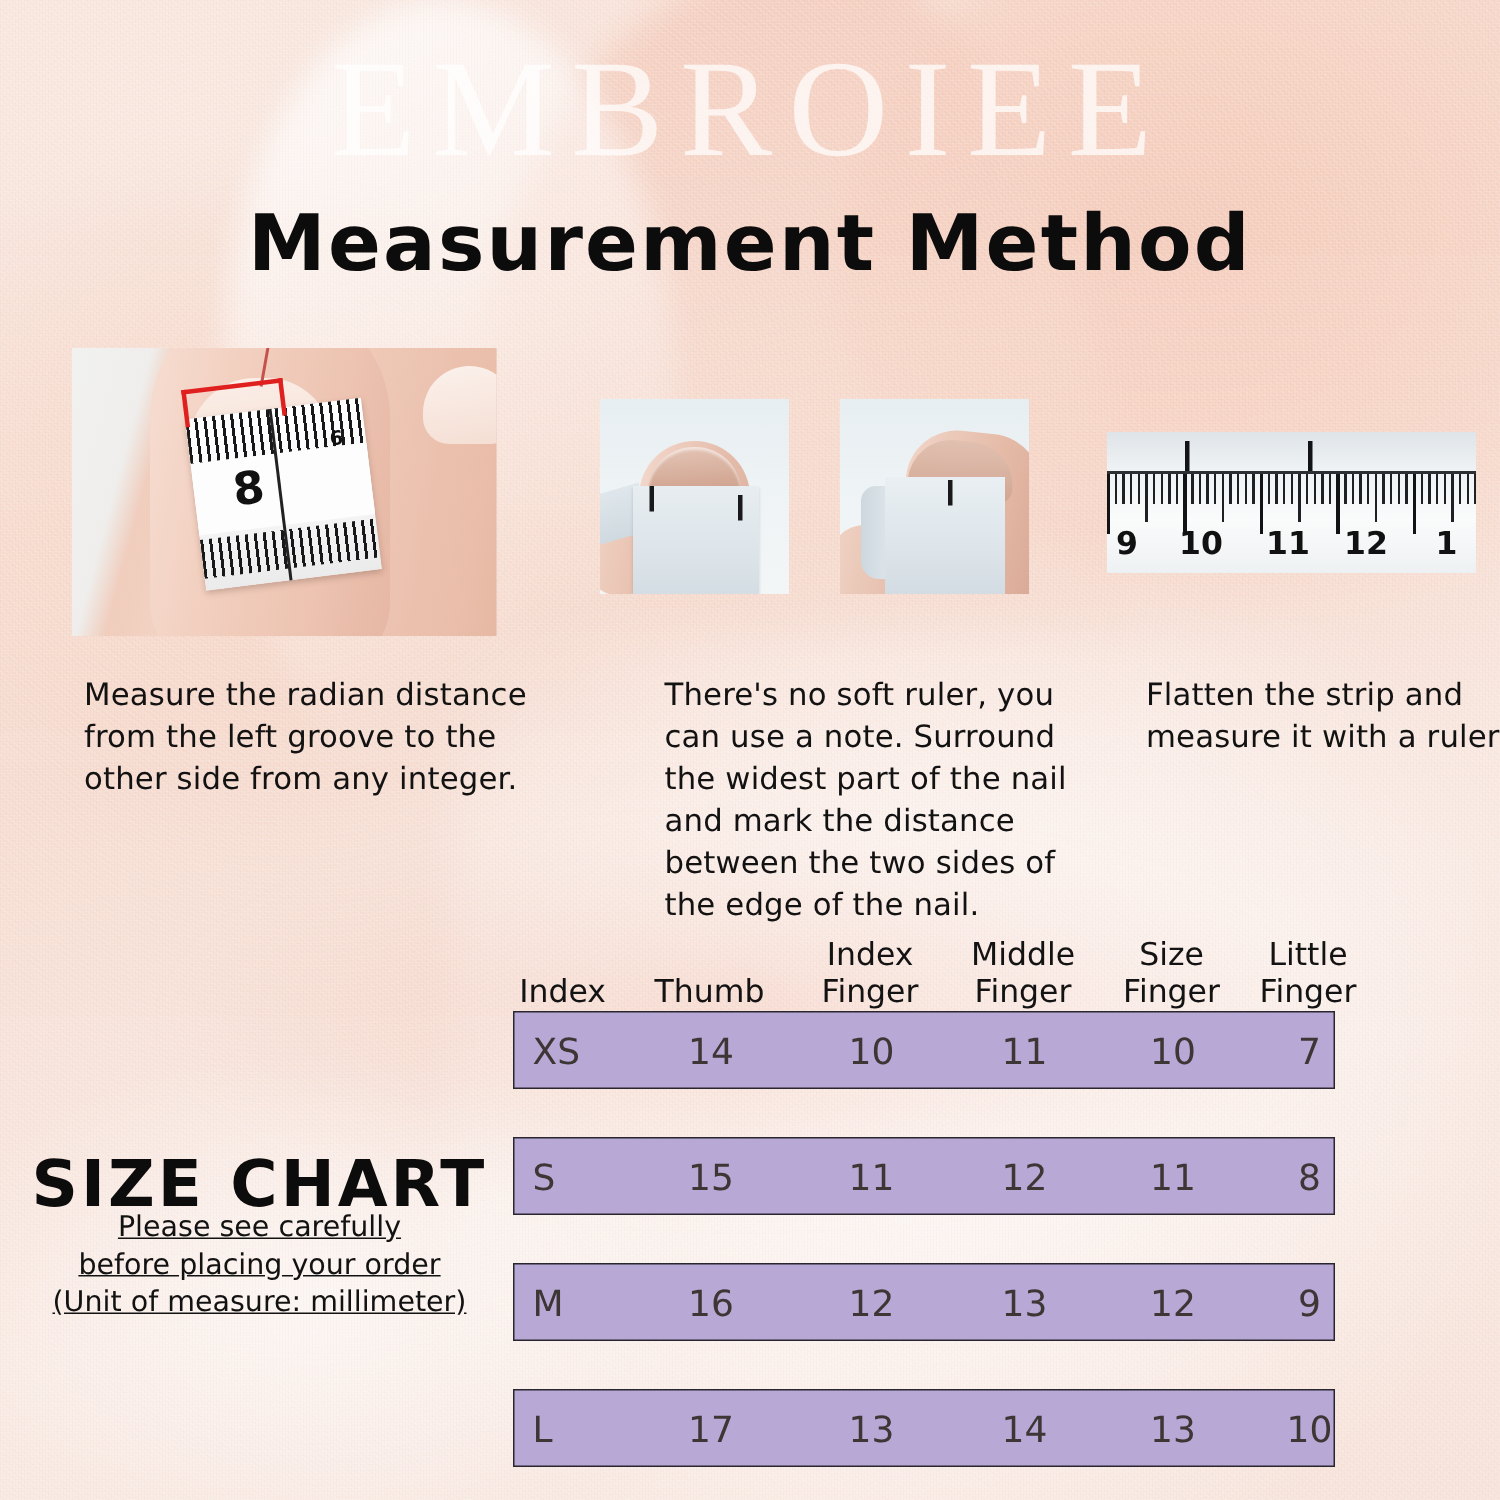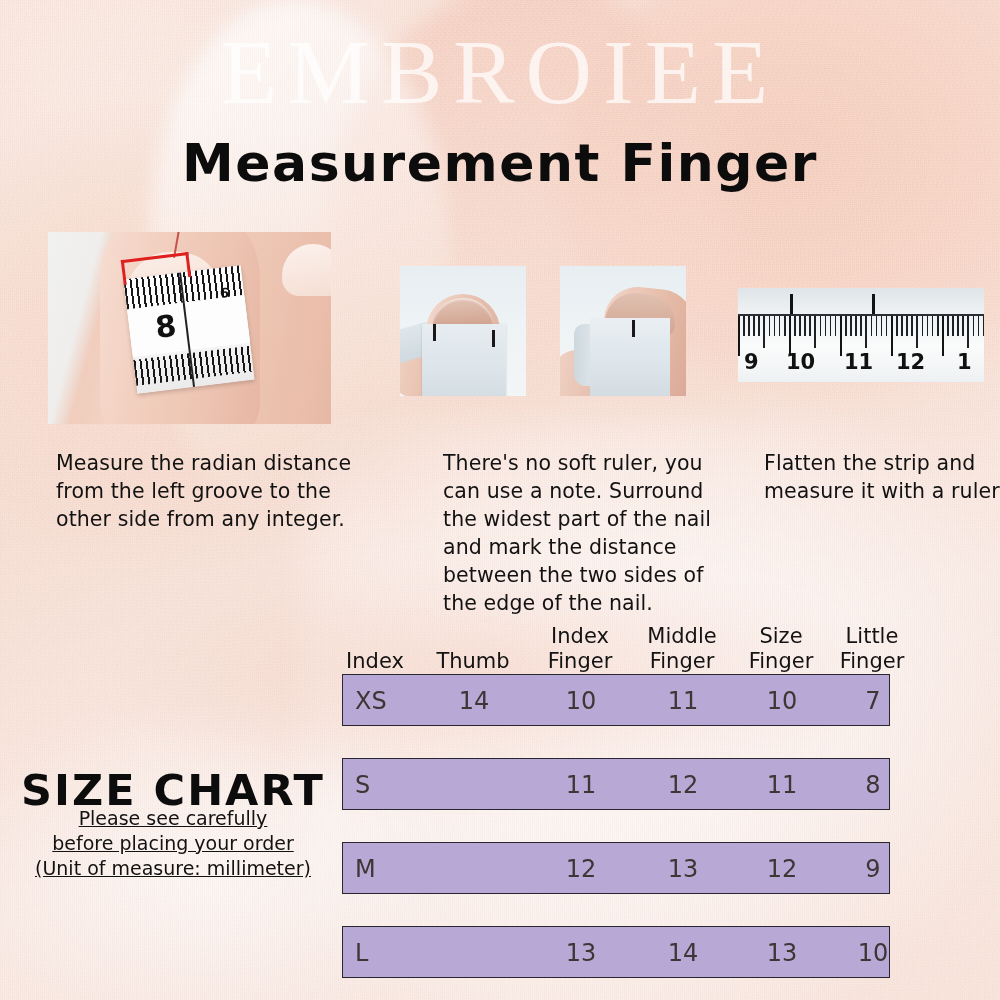--- a/index.html
+++ b/index.html
@@ -224,21 +224,21 @@
   <div class="bg-layer wash-c"></div>
   <div class="bg-layer wash-white-1"></div>
   <div class="bg-layer wash-white-2"></div>
   <div class="bg-layer wash-white-3"></div>
   <div class="bg-layer wash-pink-low"></div>
   <div class="bg-layer grain"></div>
   <div class="bg-layer grain2"></div>
 
   <div class="watermark">EMBROIEE</div>
 
-  <div class="title">Measurement Finger</div>
+  <div class="title">Measurement Method</div>
 
   <div class="photo" id="photo-tape">
     <div class="p1-bg"></div>
     <div class="p1-finger-right"></div>
     <div class="p1-nail-r"></div>
     <div class="p1-finger-main"></div>
     <div class="p1-nail"></div>
     <div class="p1-pin"></div>
     <div class="p1-tape">
       <div class="p1-tape-ticks"></div>
@@ -323,34 +323,37 @@
         <div class="trow" style="background: rgb(183, 168, 214); border-color: rgb(42, 38, 48);">
           <div class="td" style="left: 0px; width: 66px; text-align: left; padding-left: 12px;">XS</div>
           <div class="td" style="left: 76px; width: 110px; text-align: center;">14</div>
           <div class="td" style="left: 190px; width: 96px; text-align: center;">10</div>
           <div class="td" style="left: 290px; width: 100px; text-align: center;">11</div>
           <div class="td" style="left: 392px; width: 94px; text-align: center;">10</div>
           <div class="td" style="left: 482px; width: 96px; text-align: center;">7</div>
         </div>
         <div class="trow" style="background: rgb(183, 168, 214); border-color: rgb(42, 38, 48);">
           <div class="td" style="left: 0px; width: 66px; text-align: left; padding-left: 12px;">S</div>
+          <div class="td" style="left: 76px; width: 110px; text-align: center;">15</div>
           <div class="td" style="left: 190px; width: 96px; text-align: center;">11</div>
           <div class="td" style="left: 290px; width: 100px; text-align: center;">12</div>
           <div class="td" style="left: 392px; width: 94px; text-align: center;">11</div>
           <div class="td" style="left: 482px; width: 96px; text-align: center;">8</div>
         </div>
         <div class="trow" style="background: rgb(183, 168, 214); border-color: rgb(42, 38, 48);">
           <div class="td" style="left: 0px; width: 66px; text-align: left; padding-left: 12px;">M</div>
+          <div class="td" style="left: 76px; width: 110px; text-align: center;">16</div>
           <div class="td" style="left: 190px; width: 96px; text-align: center;">12</div>
           <div class="td" style="left: 290px; width: 100px; text-align: center;">13</div>
           <div class="td" style="left: 392px; width: 94px; text-align: center;">12</div>
           <div class="td" style="left: 482px; width: 96px; text-align: center;">9</div>
         </div>
         <div class="trow" style="background: rgb(183, 168, 214); border-color: rgb(42, 38, 48);">
           <div class="td" style="left: 0px; width: 66px; text-align: left; padding-left: 12px;">L</div>
+          <div class="td" style="left: 76px; width: 110px; text-align: center;">17</div>
           <div class="td" style="left: 190px; width: 96px; text-align: center;">13</div>
           <div class="td" style="left: 290px; width: 100px; text-align: center;">14</div>
           <div class="td" style="left: 392px; width: 94px; text-align: center;">13</div>
           <div class="td" style="left: 482px; width: 96px; text-align: center;">10</div>
         </div>
       </div>
   </div>
 
 </div>
 

